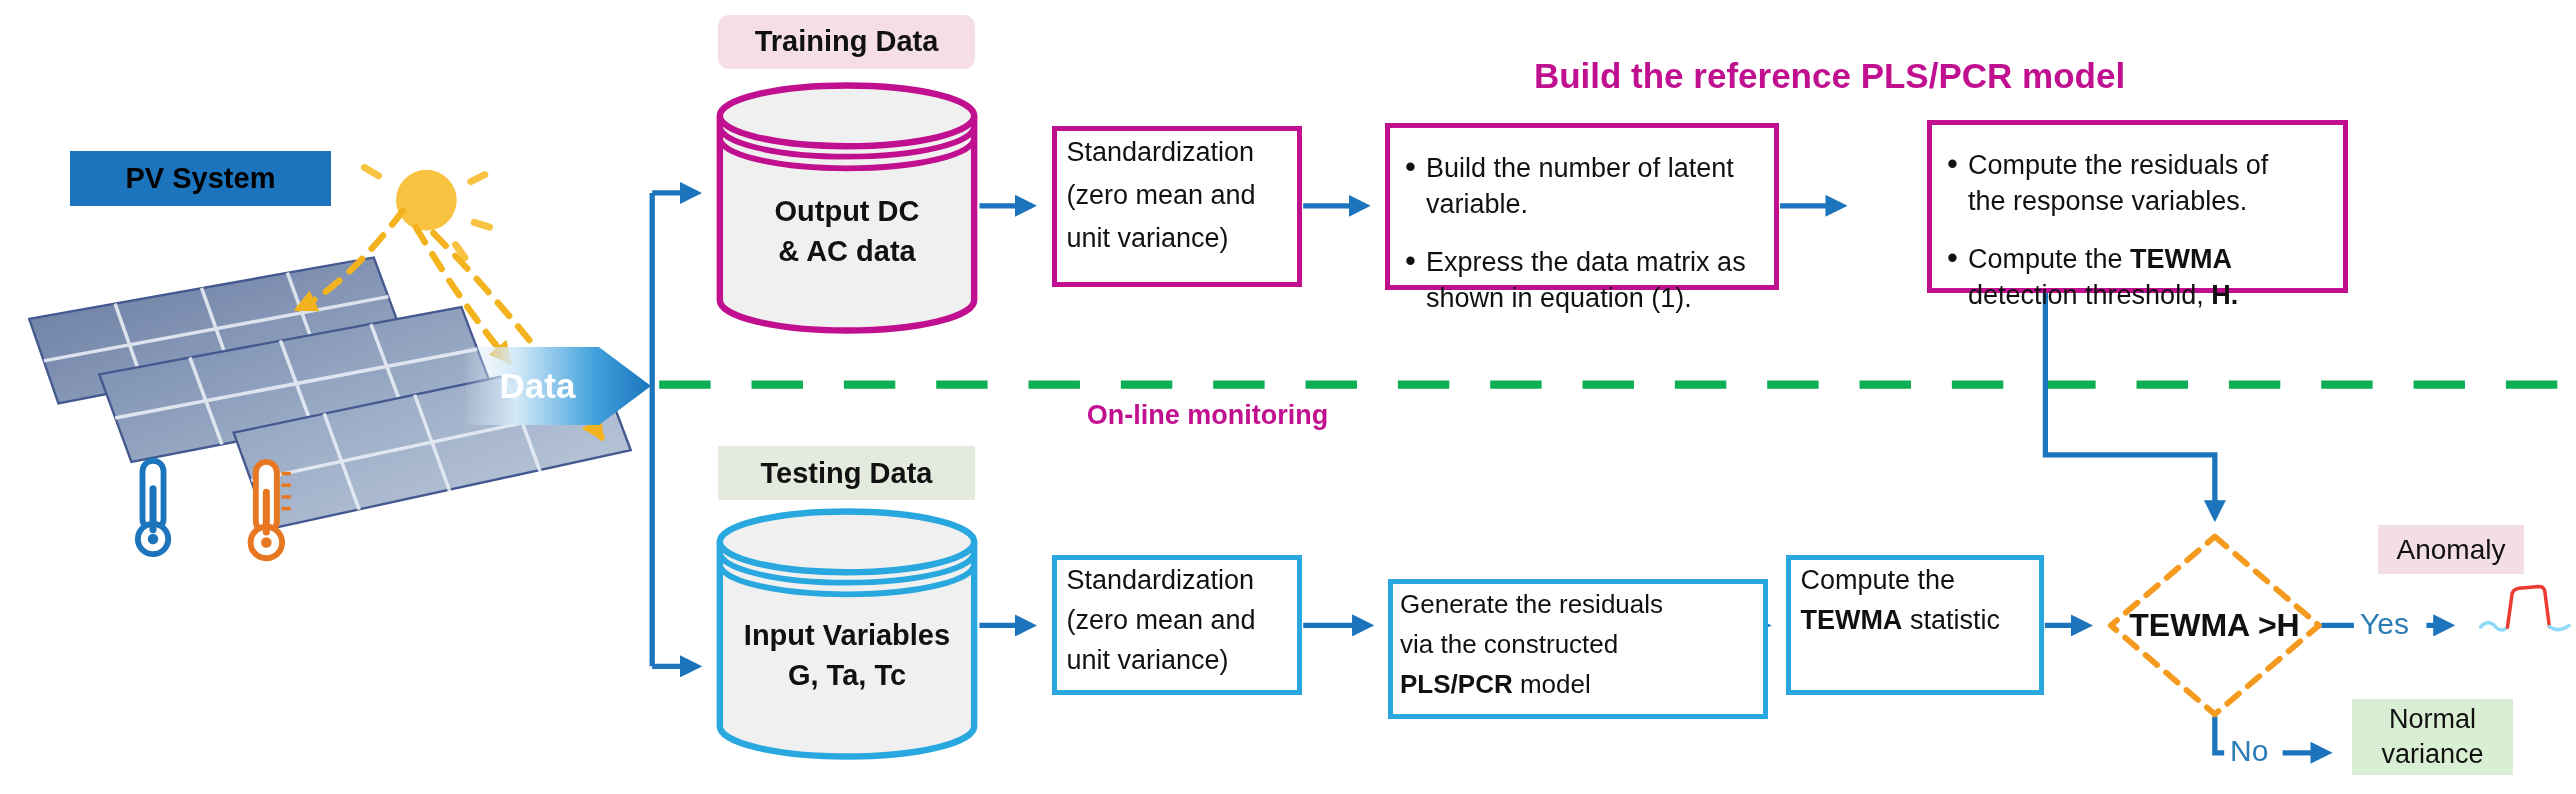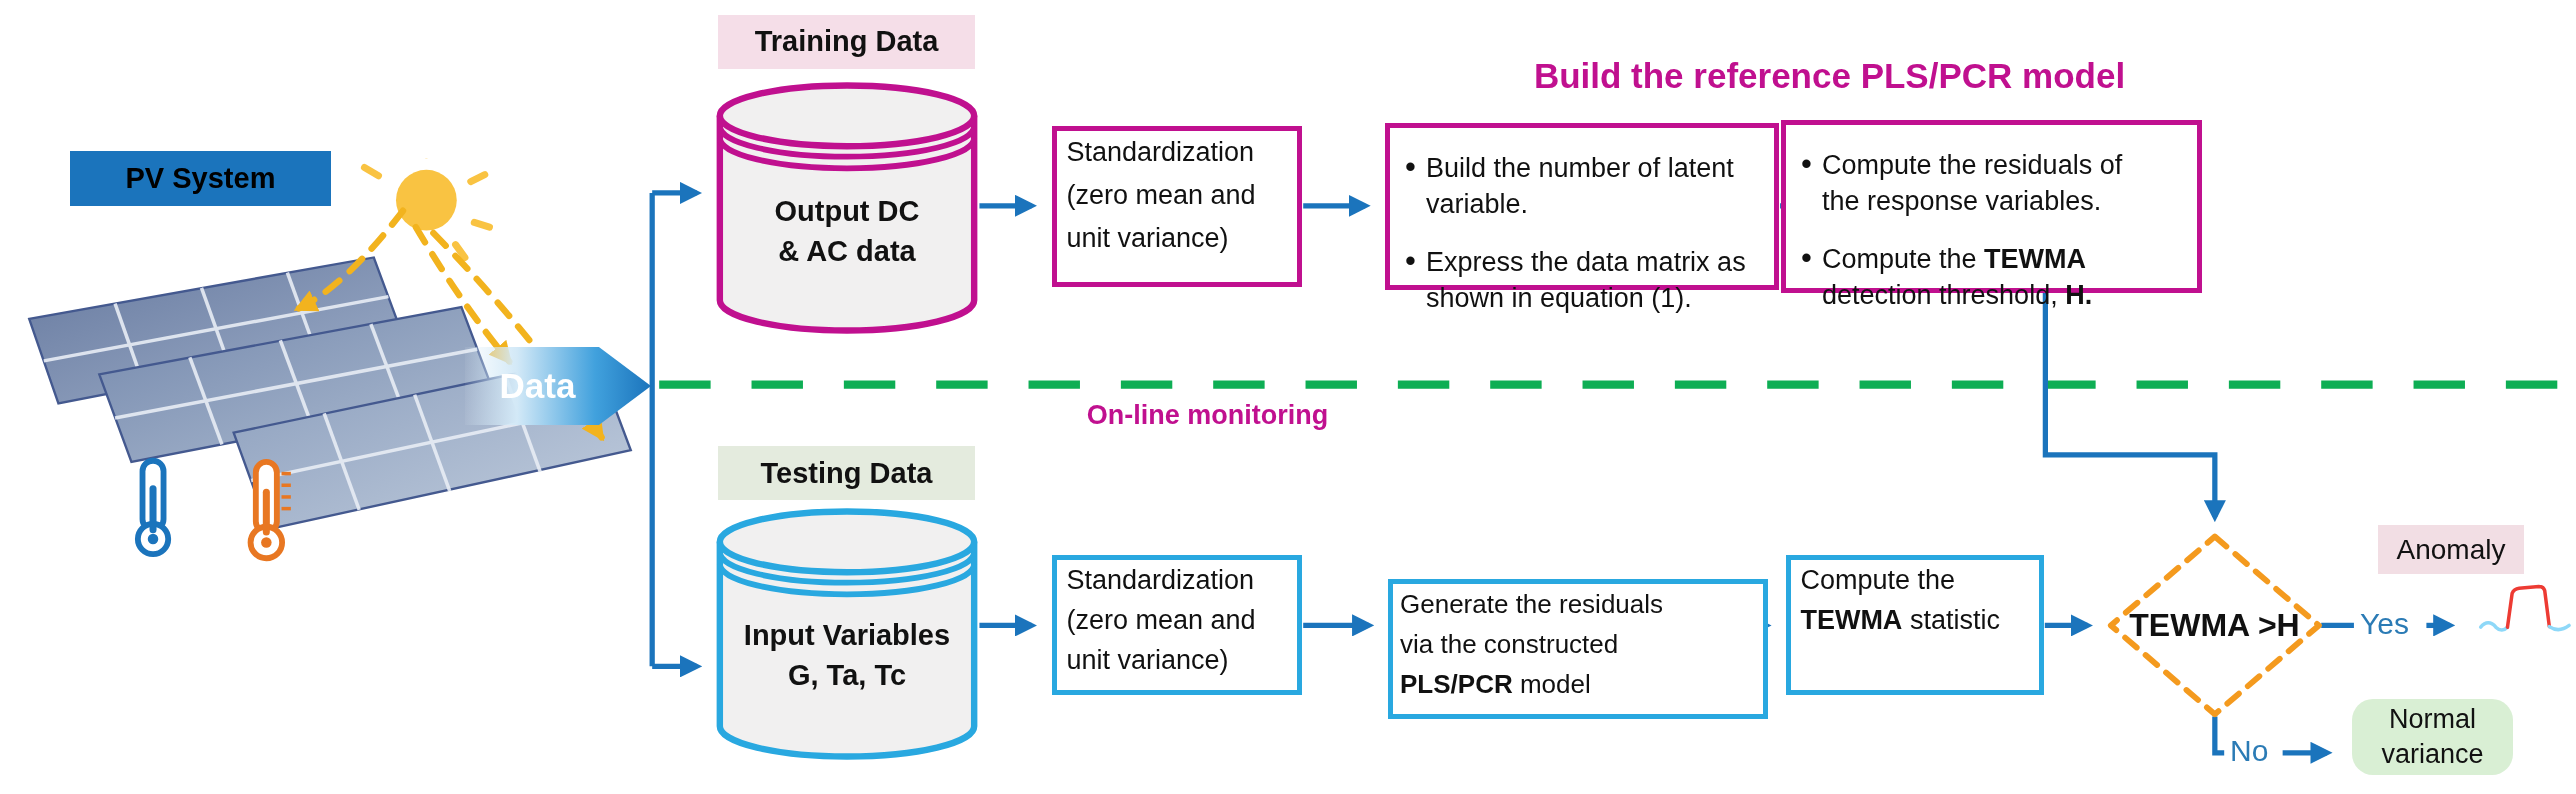--- a/index.html
+++ b/index.html
@@ -25,24 +25,24 @@
   ul.bullets{margin:0;padding:0 8.2px 0 15px;list-style:none;}
   ul.bullets li{position:relative;padding-left:21px;font-size:27px;line-height:36px;margin:22px 0;}
   ul.bullets li::before{content:"•";position:absolute;left:0;top:1.2px;font-size:1.15em;line-height:1;}
 
   b{font-weight:bold;}
 
   
   .tag{position:absolute;display:flex;align-items:center;justify-content:center;
        box-sizing:border-box;z-index:4;}
   #pv-label{background:var(--blue);color:#000000;font-weight:bold;font-size:29px;}
-  #training-label{background:var(--pink-bg);font-weight:bold;font-size:29px;}
+  #training-label{background:var(--pink-bg);font-weight:bold;font-size:29px;border-radius:11px;}
   #testing-label{background:var(--sage-bg);font-weight:bold;font-size:29px;}
   #anomaly-label{background:var(--anomaly-bg);font-size:28px;}
-  #normal-label{background:var(--normal-bg);font-size:27px;line-height:35px;flex-direction:column;border-radius:21px;}
+  #normal-label{background:var(--normal-bg);font-size:27px;line-height:35px;flex-direction:column;}
 
   #model-title{position:absolute;left:1362px;top:56px;width:935px;text-align:center;
        color:var(--magenta);font-weight:bold;font-size:35px;z-index:4;}
   #online-label{position:absolute;left:1032px;top:400px;width:351px;text-align:center;
        color:var(--magenta);font-weight:bold;font-size:27px;z-index:4;}
 
   
   #data-chevron{position:absolute;left:465px;top:347px;width:186px;height:78px;z-index:3;
       clip-path:polygon(0 0,72% 0,100% 50%,72% 100%,0 100%);
       background:linear-gradient(90deg, rgba(255,255,255,0.05) 0%, #d3e9f7 28%, #41a1dd 70%, var(--blue) 100%);
@@ -220,21 +220,21 @@
 
   <div id="model-title">Build the reference PLS/PCR model</div>
 
   <div class="box" style="left:1385px;top:123px;width:394px;height:167px;">
     <ul class="bullets">
       <li><span>Build the number of latent variable.</span></li>
       <li><span>Express the data matrix as shown in equation (1).</span></li>
     </ul>
   </div>
 
-  <div class="box" style="left:1781px;top:120px;width:421px;height:173px;">
+  <div class="box" style="left:1927px;top:120px;width:421px;height:173px;">
     <ul class="bullets" style="padding-right:53px;">
       <li><span>Compute the residuals of the response variables.</span></li>
       <li><span>Compute the </span><b>TEWMA</b><span> detection threshold, </span><b>H.</b></li>
     </ul>
   </div>
 
   <div id="online-label">On-line monitoring</div>
 
   <div id="testing-label" class="tag" style="left:718px;top:446px;width:257px;height:54px;">
     <span>Testing Data</span>

